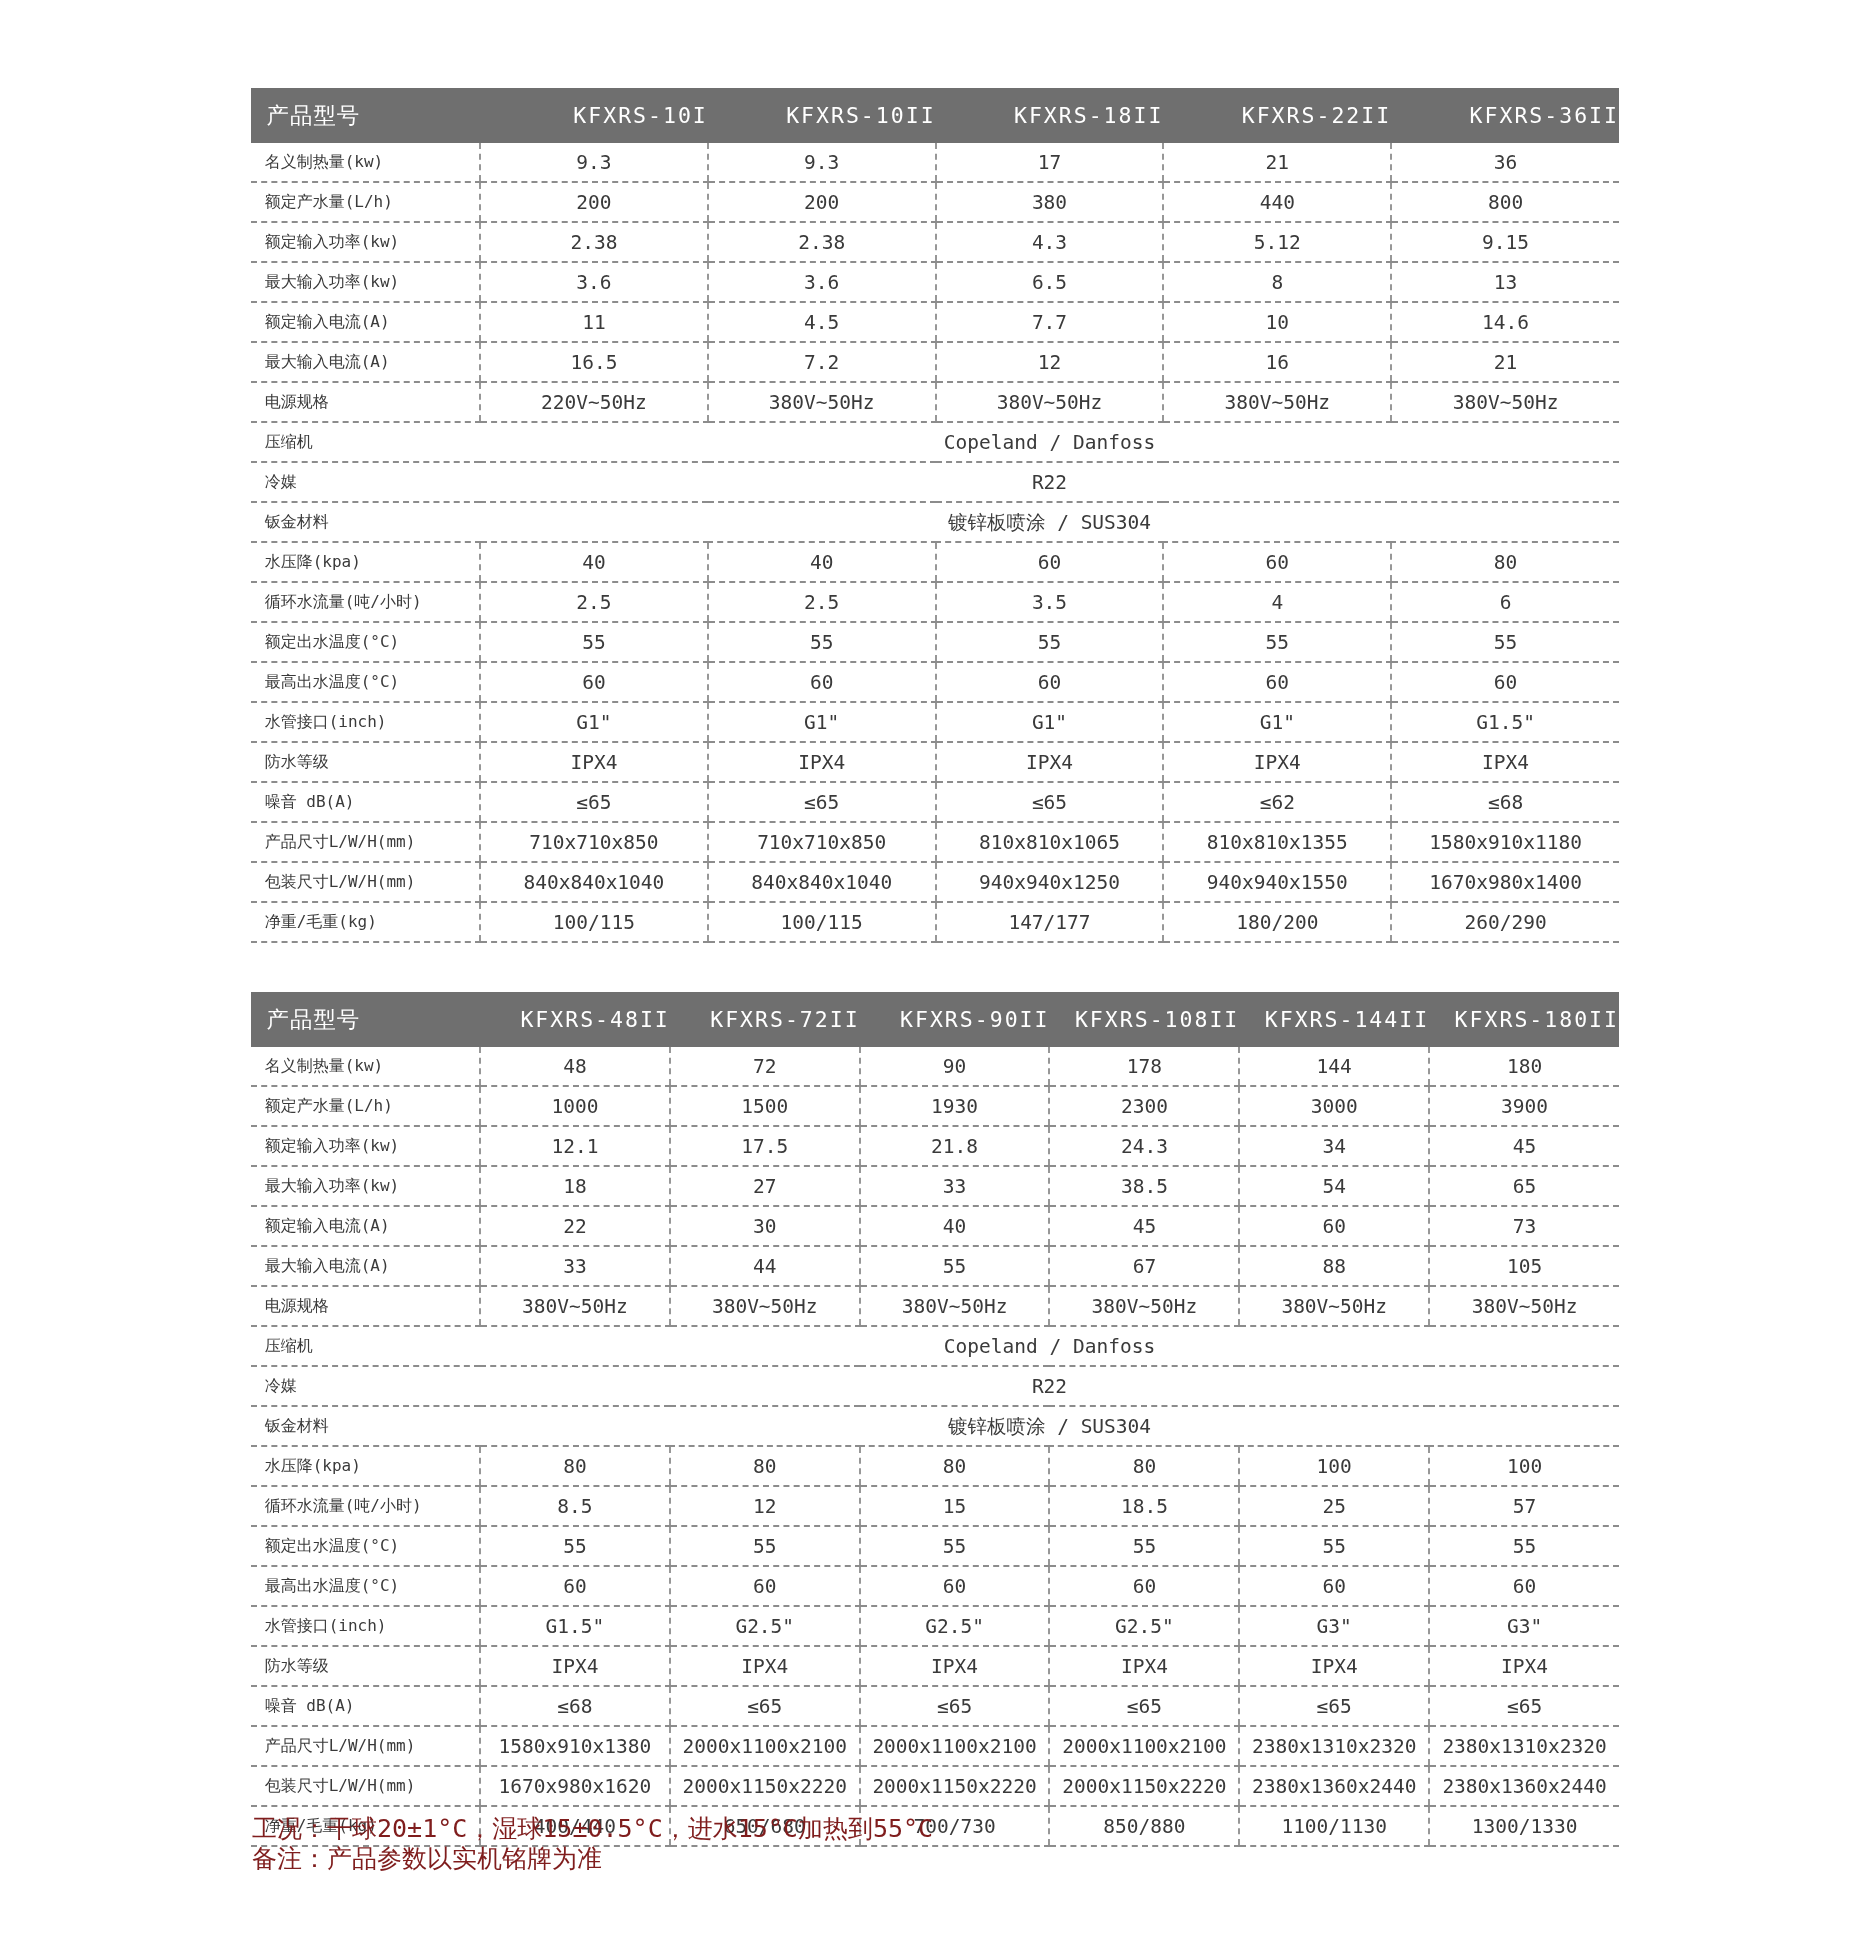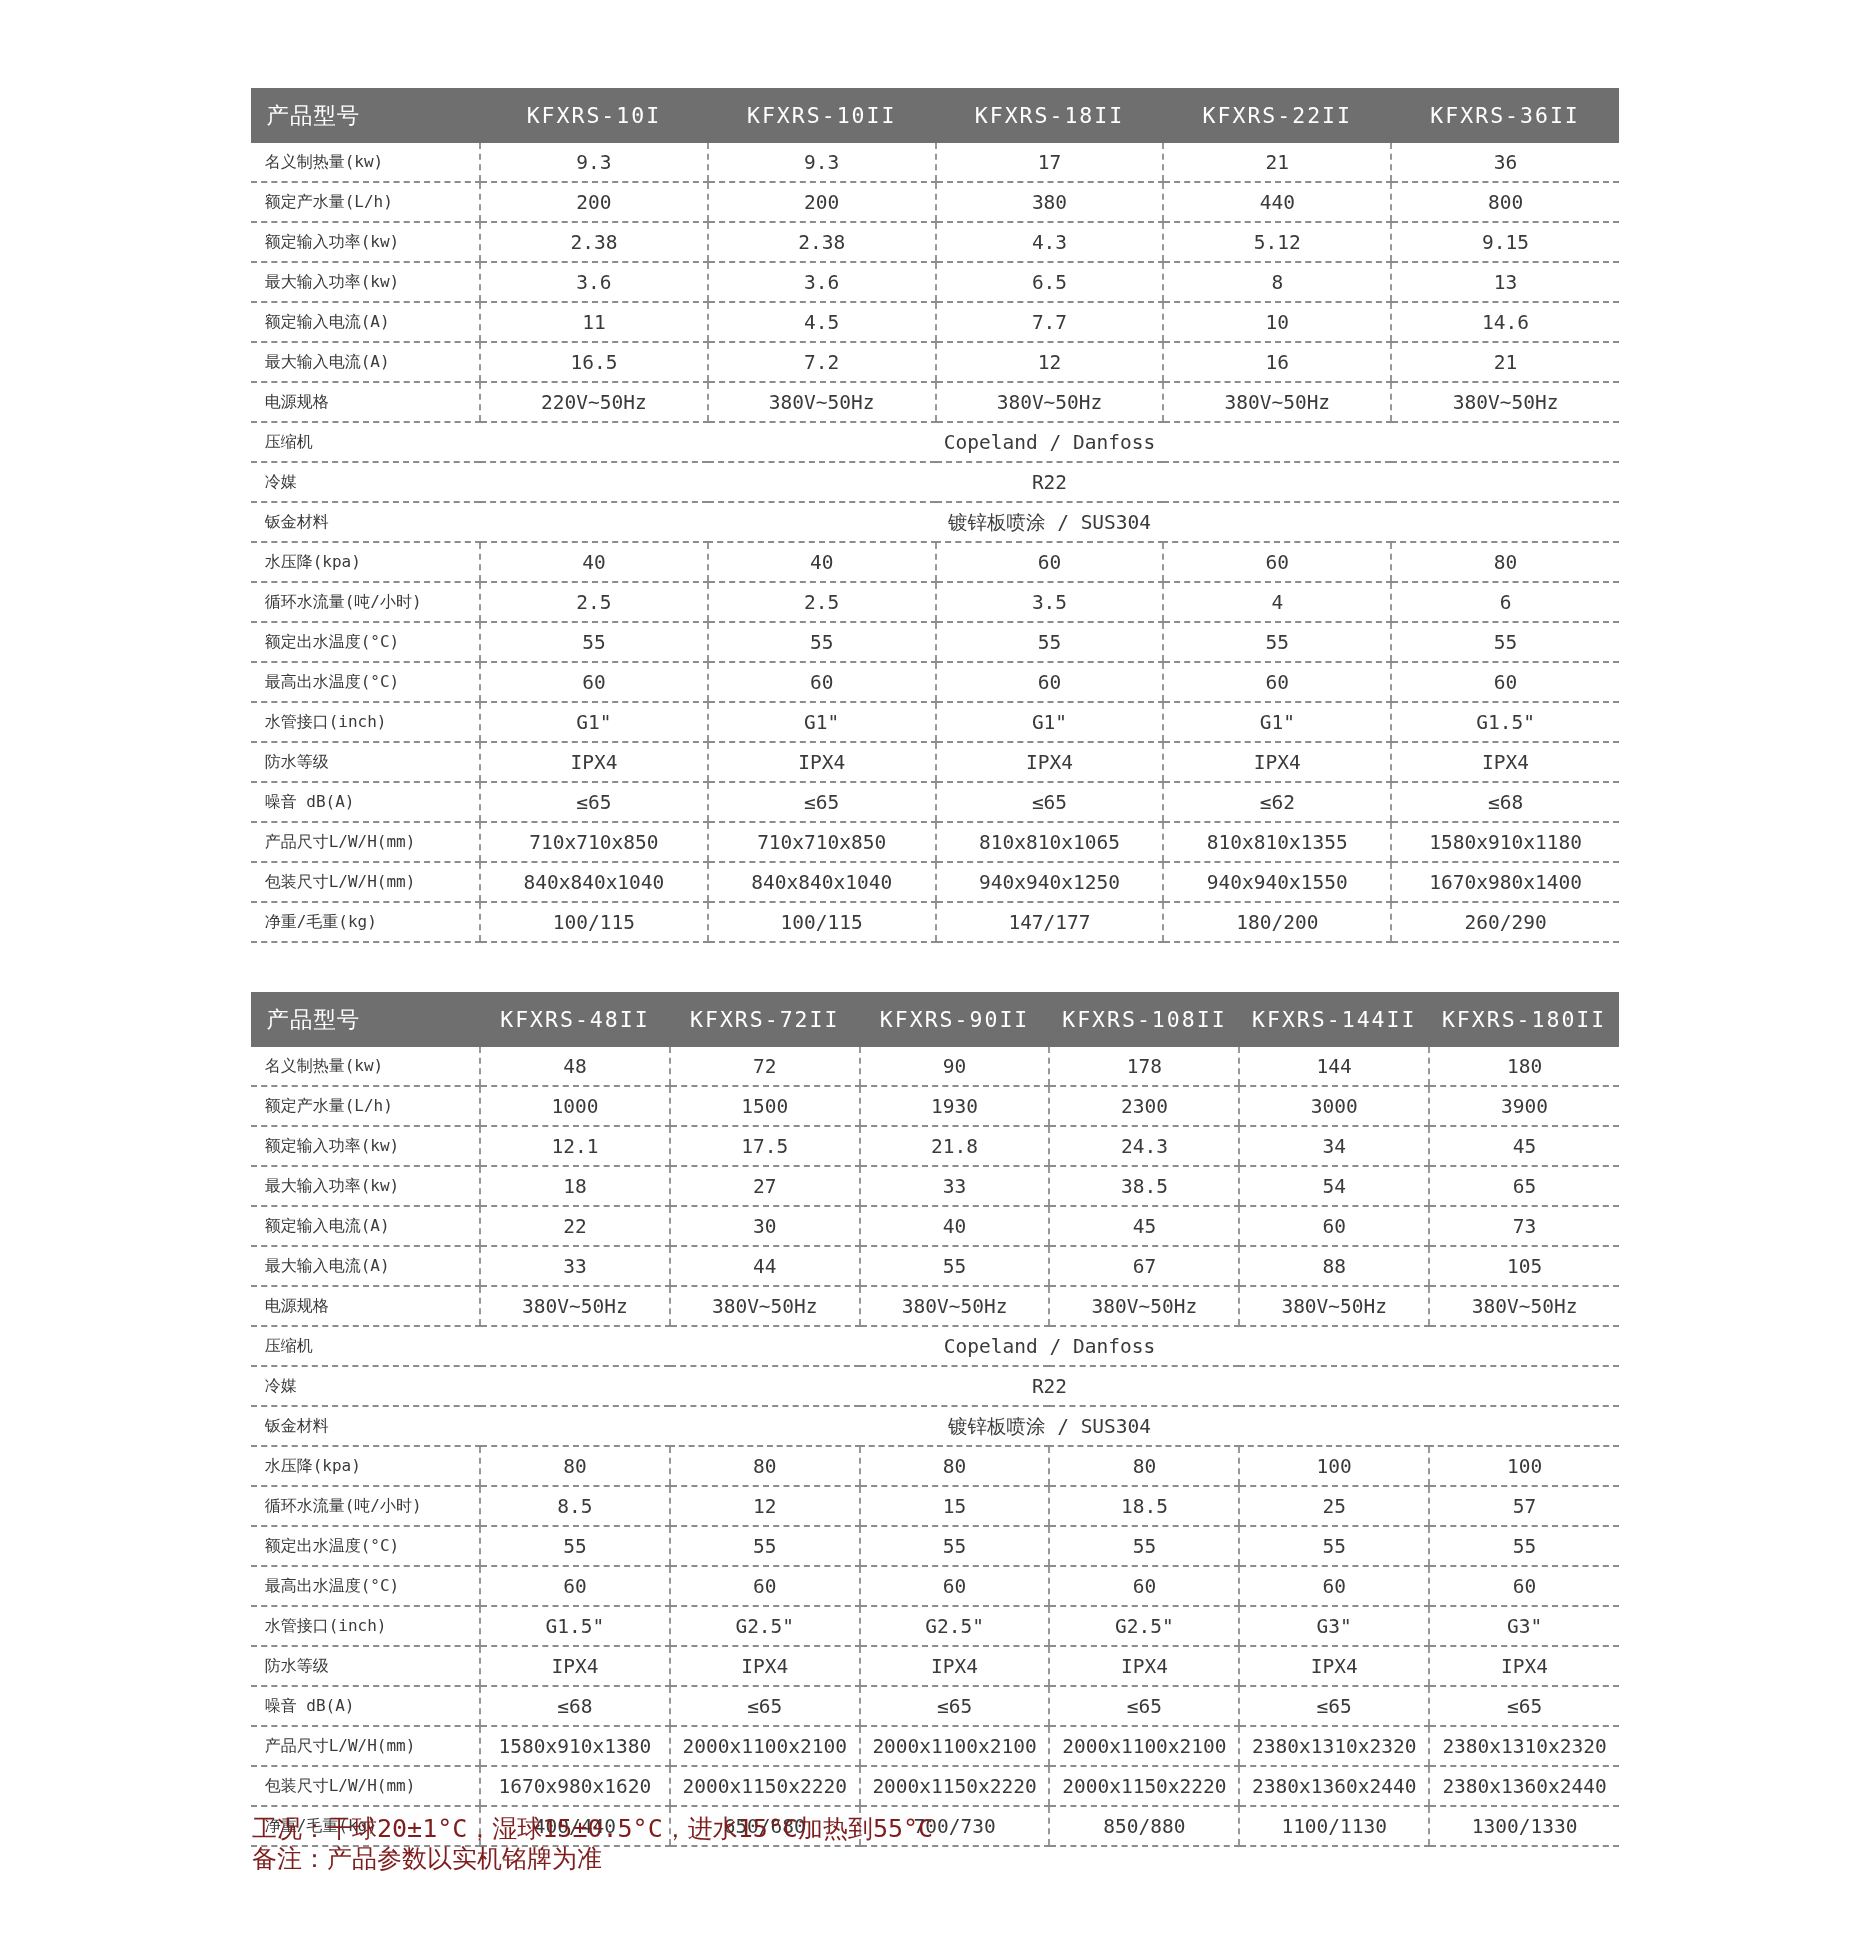--- a/index.html
+++ b/index.html
@@ -21,21 +21,21 @@
   }
   table.t1 { top: 88px; }
   table.t2 { top: 992px; }
   th {
     background: #6f6f6f;
     color: #ffffff;
     height: 55px;
     font-weight: normal;
     font-size: 21.5px;
     letter-spacing: 2px;
-    text-align: center;
+    text-align: right;
     padding: 0;
   }
   th.label-col {
     text-align: left;
     padding-left: 15.6px;
     font-size: 22.4px;
     letter-spacing: 1px;
   }
   td {
     height: 38px;

